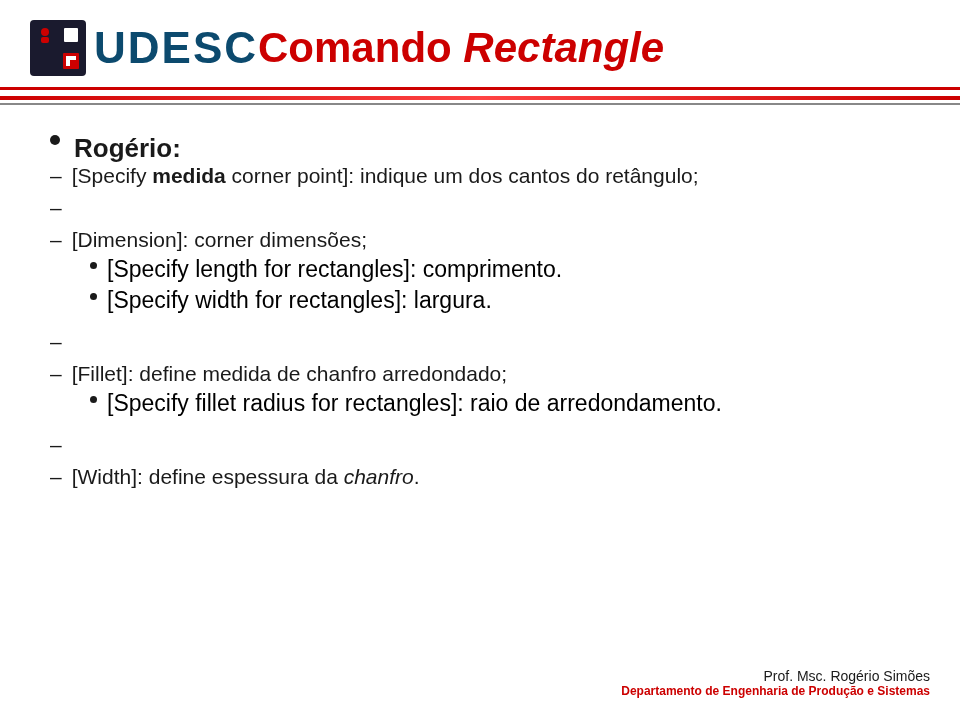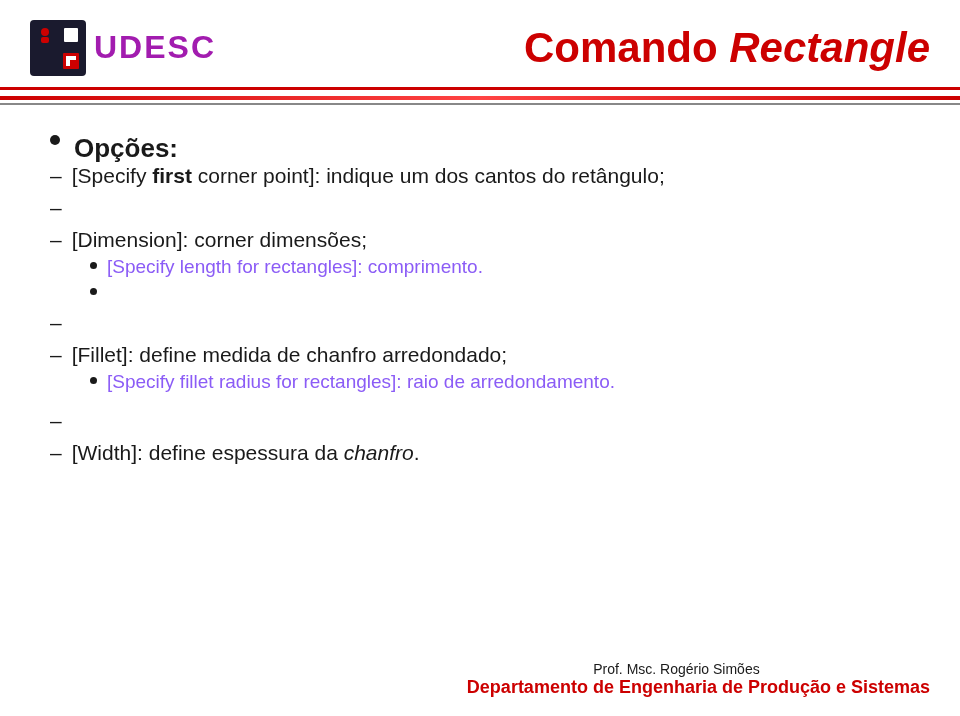--- a/index.html
+++ b/index.html
@@ -45,29 +45,29 @@
       position: relative;
       overflow: hidden;
     }
 
     .logo-icon svg {
       width: 50px;
       height: 50px;
     }
 
     .logo-text {
-      font-size: 32px;
+      font-size: 44px;
       font-weight: bold;
-      color: #a21caf;
+      color: #0c4a6e;
       letter-spacing: 2px;
     }
 
     .title-area {
       flex: 1;
-      text-align: right;
+      text-align: left;
     }
 
     .main-title {
       font-size: 42px;
       font-weight: bold;
       color: #cc0000;
       font-style: italic;
     }
 
     .main-title span.normal {
@@ -145,43 +145,43 @@
     }
 
     ul.sub-list {
       list-style: none;
       padding-left: 40px;
       margin-top: 4px;
       margin-bottom: 4px;
     }
 
     ul.sub-list > li {
-      font-size: 19px;
-      color: #8b5cf6;
+      font-size: 23px;
+      color: #000000;
       margin-bottom: 4px;
       display: flex;
       align-items: flex-start;
     }
 
     
     .footer {
       position: absolute;
       bottom: 18px;
       right: 30px;
-      text-align: center;
+      text-align: right;
     }
 
     .footer-name {
       font-size: 14px;
       color: #1a1a1a;
       font-weight: normal;
     }
 
     .footer-dept {
-      font-size: 18px;
+      font-size: 12px;
       color: #cc0000;
       font-weight: bold;
       padding-left: 44px;
     }
 
     .opções-row {
       display: flex;
       align-items: flex-start;
     }
 
@@ -227,46 +227,47 @@
 
 <div class="header-lines">
   <div class="header-line-1"></div>
   <div class="header-line-2"></div>
 </div>
 
 <div class="content">
 
   <div class="opções-row">
     <span class="bullet-dot"></span>
-    <span class="opções-label">Opções:</span>
+    <span class="opções-label">Rogério:</span>
   </div>
 
   <ul class="main-list">
 
     <li>
       <span class="dash">–</span>
-      <span>[Specify <strong>first</strong> corner point]: indique um dos cantos do retângulo;</span>
+      <span>[Specify <strong>medida</strong> corner point]: indique um dos cantos do retângulo;</span>
     </li>
 
     <li>
       <span class="dash">–</span>
     </li>
 
     <li style="flex-direction: column; align-items: flex-start;">
       <div style="display:flex; align-items: flex-start;">
         <span class="dash">–</span>
         <span>[Dimension]: corner dimensões;</span>
       </div>
       <ul class="sub-list">
         <li>
           <span class="sub-bullet"></span>
           <span>[Specify length for rectangles]: comprimento.</span>
         </li>
         <li>
           <span class="sub-bullet"></span>
+          <span>[Specify width for rectangles]: largura.</span>
         </li>
       </ul>
     </li>
 
     <li>
       <span class="dash">–</span>
     </li>
 
     <li style="flex-direction: column; align-items: flex-start;">
       <div style="display:flex; align-items: flex-start;">

